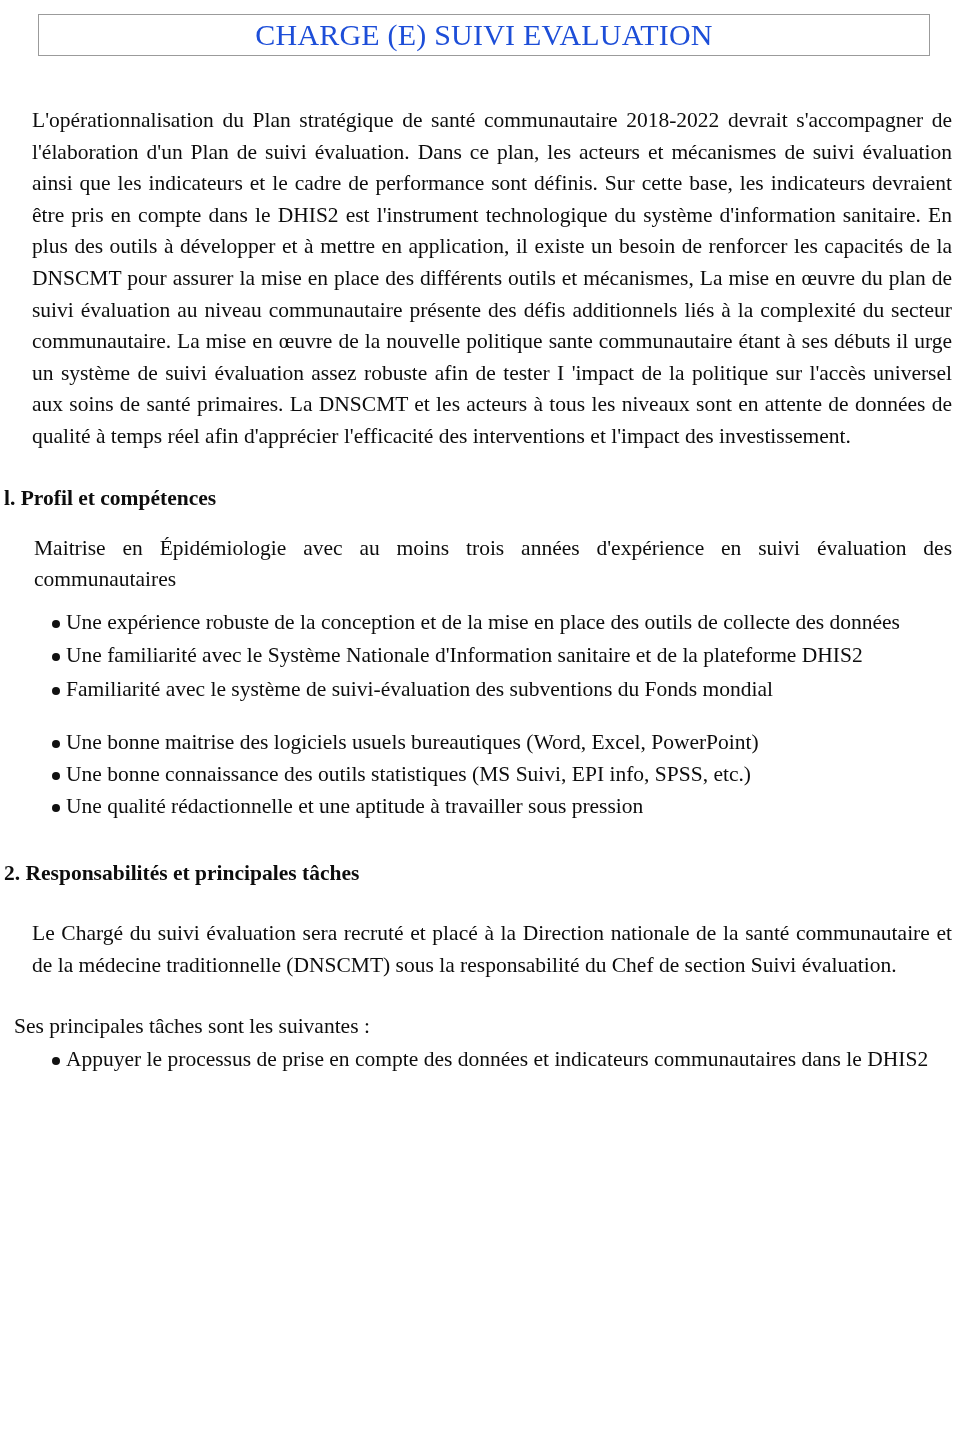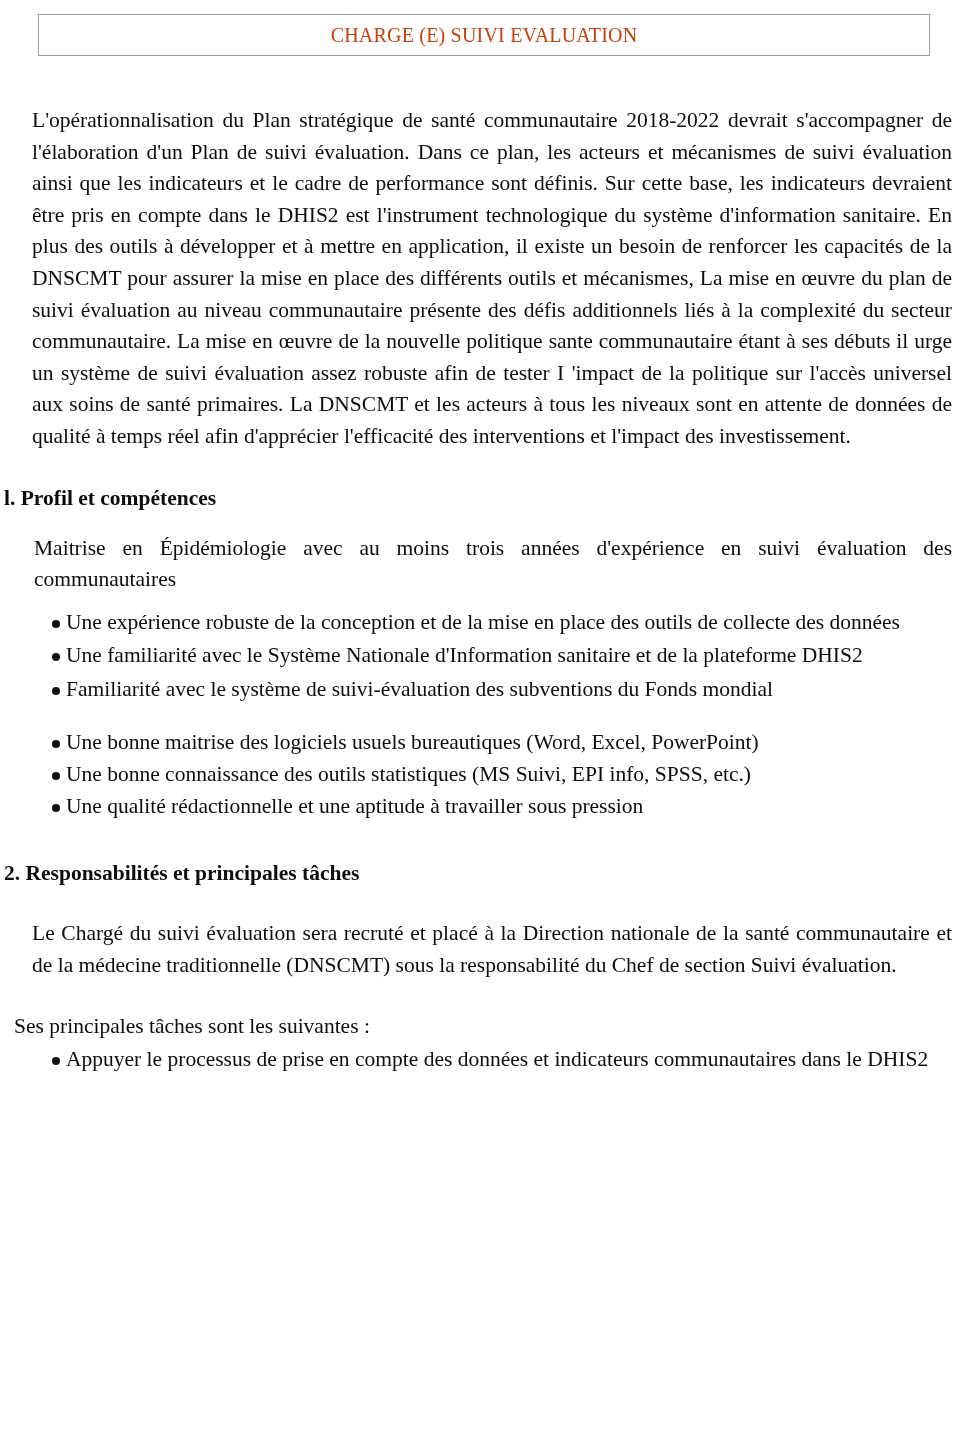--- a/index.html
+++ b/index.html
@@ -31,23 +31,23 @@
     width: 892px;
     height: 42px;
     border: 1px solid #9b9b9b;
     box-sizing: border-box;
     display: flex;
     align-items: center;
     justify-content: center;
     background: #ffffff;
   }
   .header-title {
-    font-size: 20px;
+    font-size: 30px;
     letter-spacing: 0.2px;
-    color: #c2410c;
+    color: #1d4ed8;
     white-space: nowrap;
   }
 
   
   .content {
     position: absolute;
     left: 4px;
     top: 105px;
     width: 960px;
   }

